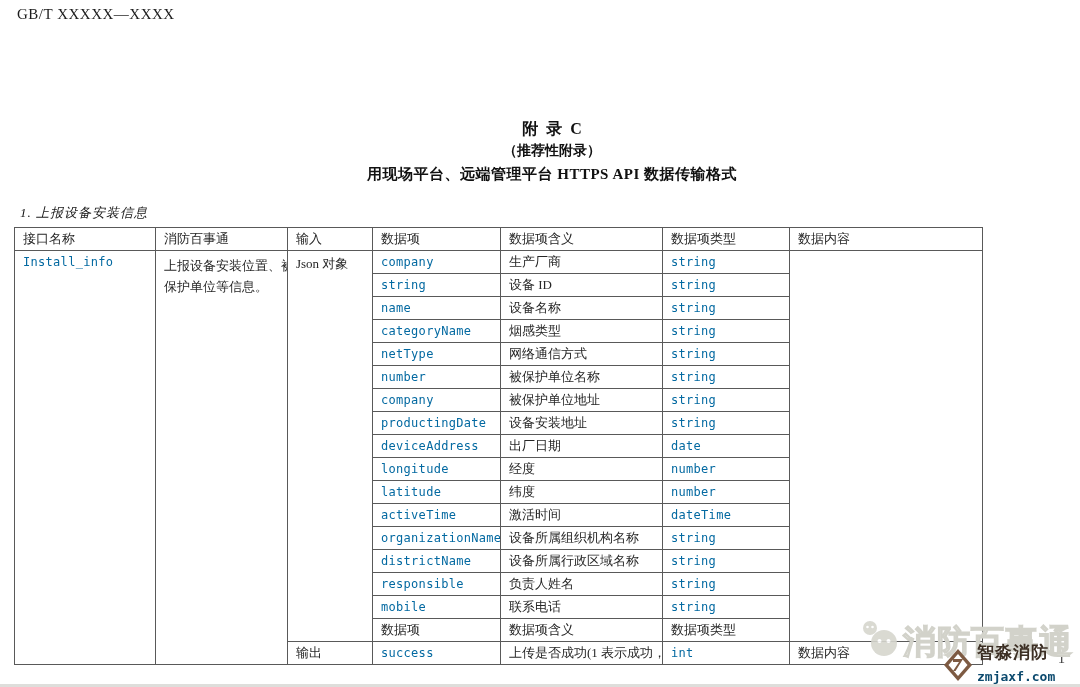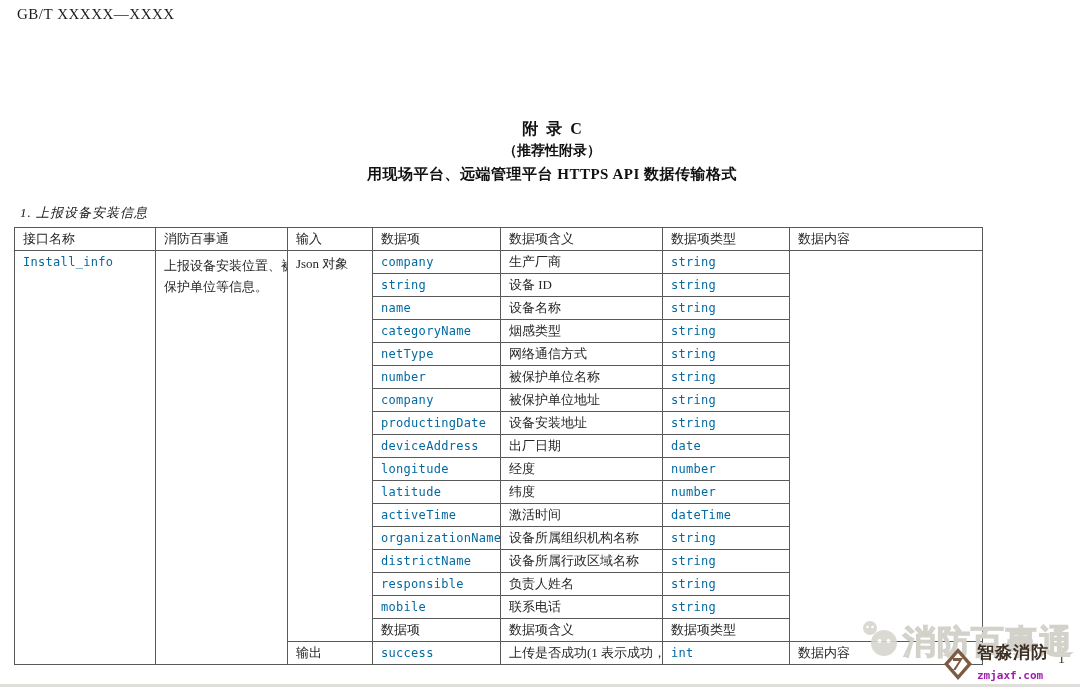--- a/index.html
+++ b/index.html
@@ -38,21 +38,21 @@
   .wm-icon { position:absolute; left:860px; top:619px; z-index:6; opacity:0.9; }
   .wm-outline {
     position:absolute; left:903px; top:620px; z-index:5; white-space:nowrap;
     font-size:33px; font-weight:bold; letter-spacing:1px;
     color:#eeeee9; -webkit-text-stroke:1.2px #d2d2ca;
   }
   .logo-row { position:absolute; left:944px; top:644px; z-index:7; display:flex; align-items:center; }
   .logo-diamond { margin-top:2px; }
   .logo-text { margin-left:5px; line-height:1; }
   .logo-name { font-size:17px; font-weight:bold; color:#3c2f24; font-family:"Liberation Sans",sans-serif; letter-spacing:1px; }
-  .logo-url { font-size:11px; font-weight:bold; color:#a21caf; font-family:"DejaVu Sans Mono",monospace; margin-top:9px; }
+  .logo-url { font-size:13px; font-weight:bold; color:#0c4a6e; font-family:"DejaVu Sans Mono",monospace; margin-top:9px; }
   .page-number { position:absolute; left:1058px; top:651px; font-size:14px; color:#3a3a3a; }
   .bottom-strip { position:absolute; left:0; bottom:0; width:1080px; height:3px; background:#dededb; }
 </style>
 </head>
 <body>
 
 <div class="page">
 
   <div class="doc-header">GB/T XXXXX—XXXX</div>
 

